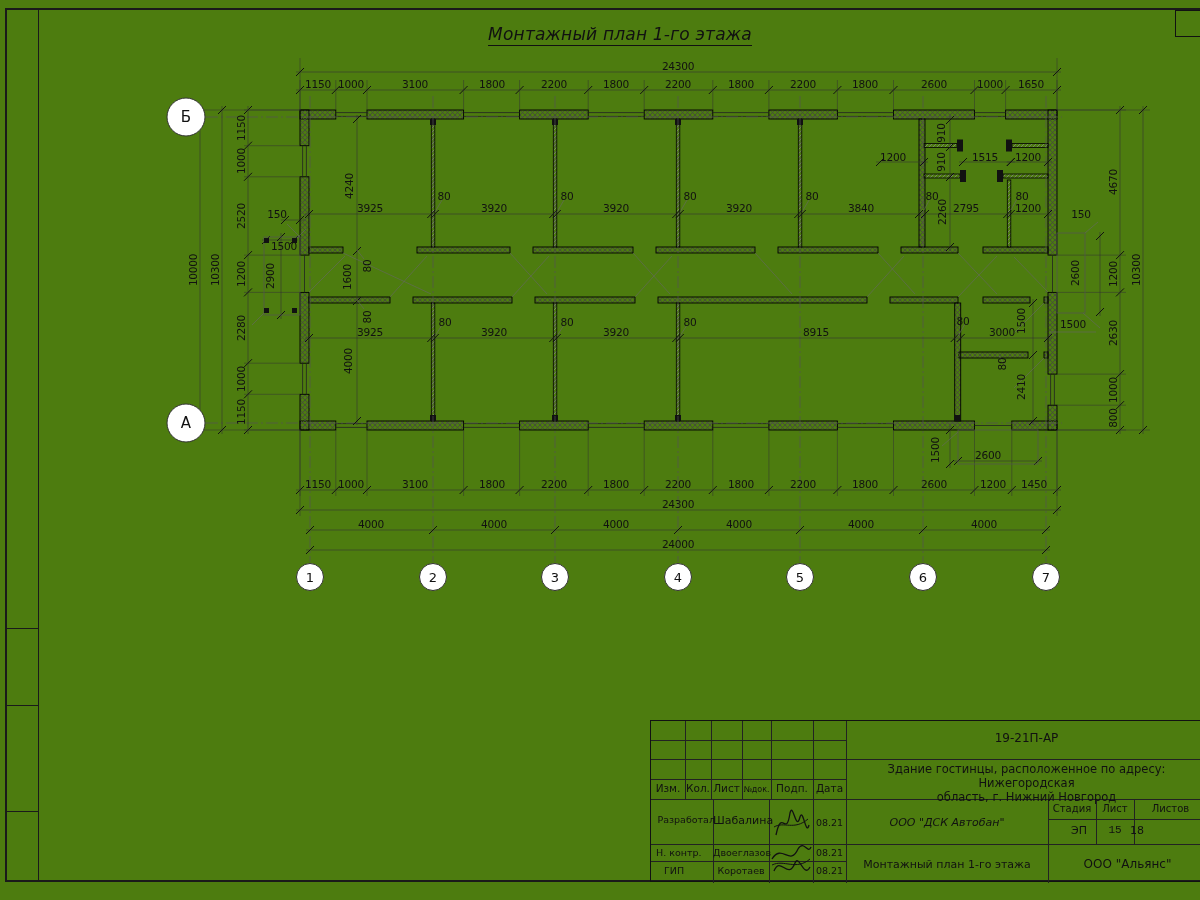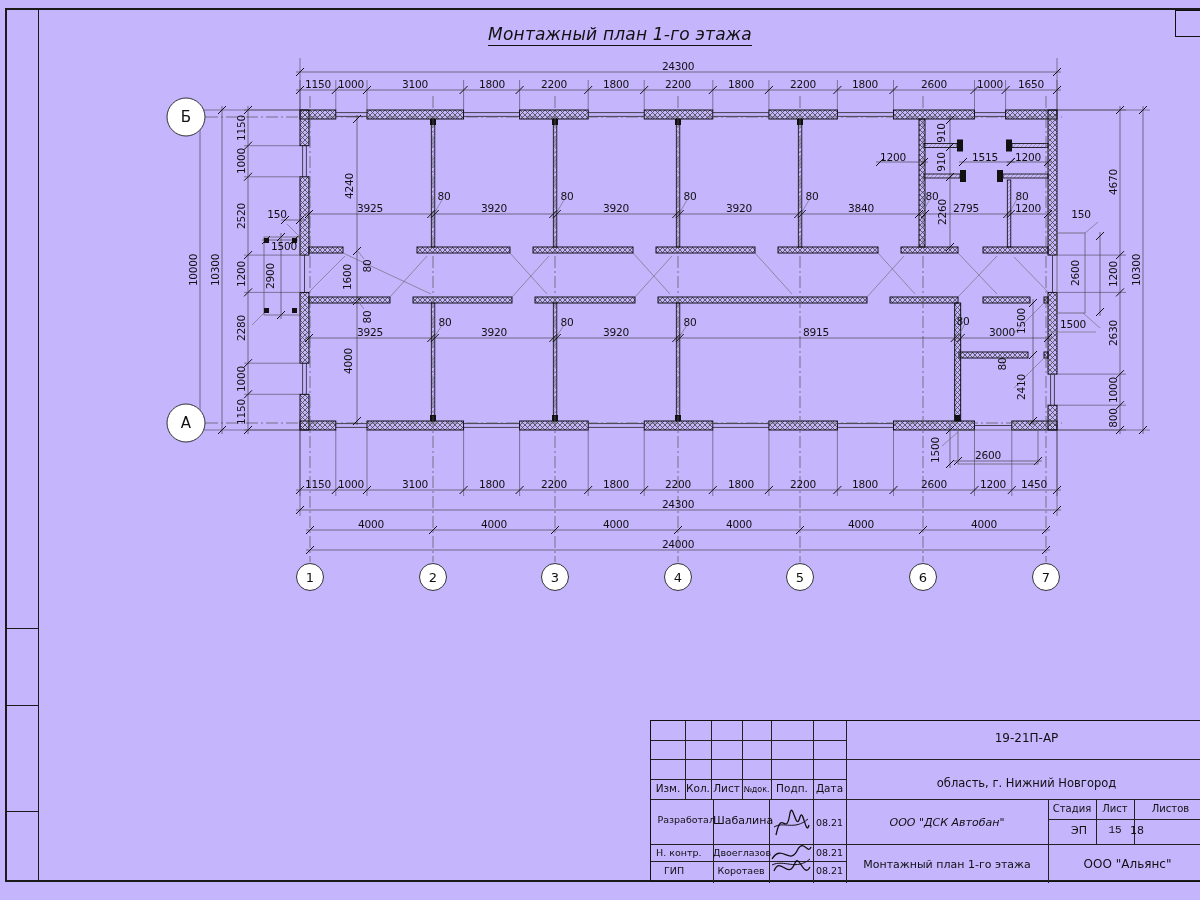--- a/index.html
+++ b/index.html
@@ -1,18 +1,18 @@
 <!DOCTYPE html>
 <html><head>
 <meta charset="utf-8">
 <style>
   html,body{margin:0;padding:0;background:#fff;width:1200px;height:900px;overflow:hidden;
     font-family:"DejaVu Sans",sans-serif;}
   .abs{position:absolute;}
-  #stage{position:relative;width:1200px;height:900px;background:#c4b5fd;}
+  #stage{position:relative;width:1200px;height:900px;background:#4d7c0f;}
   .frame-line{position:absolute;background:#1a1a1a;}
   .sheet-title{position:absolute;left:440px;top:24px;width:360px;text-align:center;
     font-style:italic;font-size:17px;color:#111;}
   .sheet-title span{border-bottom:1.4px solid #111;padding-bottom:1px;letter-spacing:.2px;}
   #plan{position:absolute;left:0;top:0;}
   
   #tb{position:absolute;left:650px;top:720px;width:556px;height:162px;border:1.6px solid #111;box-sizing:border-box;}
   #tb .vl,#tb .hl{position:absolute;background:#222;}
   #tb .vl{width:1px;}
   #tb .hl{height:1px;}
@@ -529,21 +529,21 @@
     <div class="hl" style="left:0;top:19px;width:195px;"></div>
     <div class="hl" style="left:0;top:38px;width:556px;"></div>
     <div class="hl" style="left:0;top:58px;width:195px;"></div>
     <div class="hl" style="left:0;top:78px;width:556px;"></div>
     <div class="hl" style="left:397px;top:98px;width:159px;"></div>
     <div class="hl" style="left:0;top:123px;width:556px;"></div>
     <div class="hl" style="left:0;top:140px;width:195px;"></div>
 
     <div class="txt" style="left:195px;top:10px;width:361px;font-size:12px;">19-21П-АР</div>
     <div class="txt" style="left:195px;top:42px;width:361px;font-size:11.5px;">
-      <br><span>область, г. Нижний Новгород</span>
+      <span>Здание гостинцы, расположенное по адресу: Нижегородская</span><br><span>область, г. Нижний Новгород</span>
     </div>
 
     <div class="txt" style="left:0;top:61px;width:34px;">Изм.</div>
     <div class="txt" style="left:34px;top:61px;width:26px;">Кол.</div>
     <div class="txt" style="left:60px;top:61px;width:31px;">Лист</div>
     <div class="txt" style="left:91px;top:64px;width:29px;font-size:8px;">№док.</div>
     <div class="txt" style="left:120px;top:61px;width:42px;">Подп.</div>
     <div class="txt" style="left:162px;top:61px;width:33px;">Дата</div>
 
     <div class="txt" style="left:1px;top:93px;width:61px;font-size:9.5px;text-align:right;padding-left:2px;">Разработал</div>

